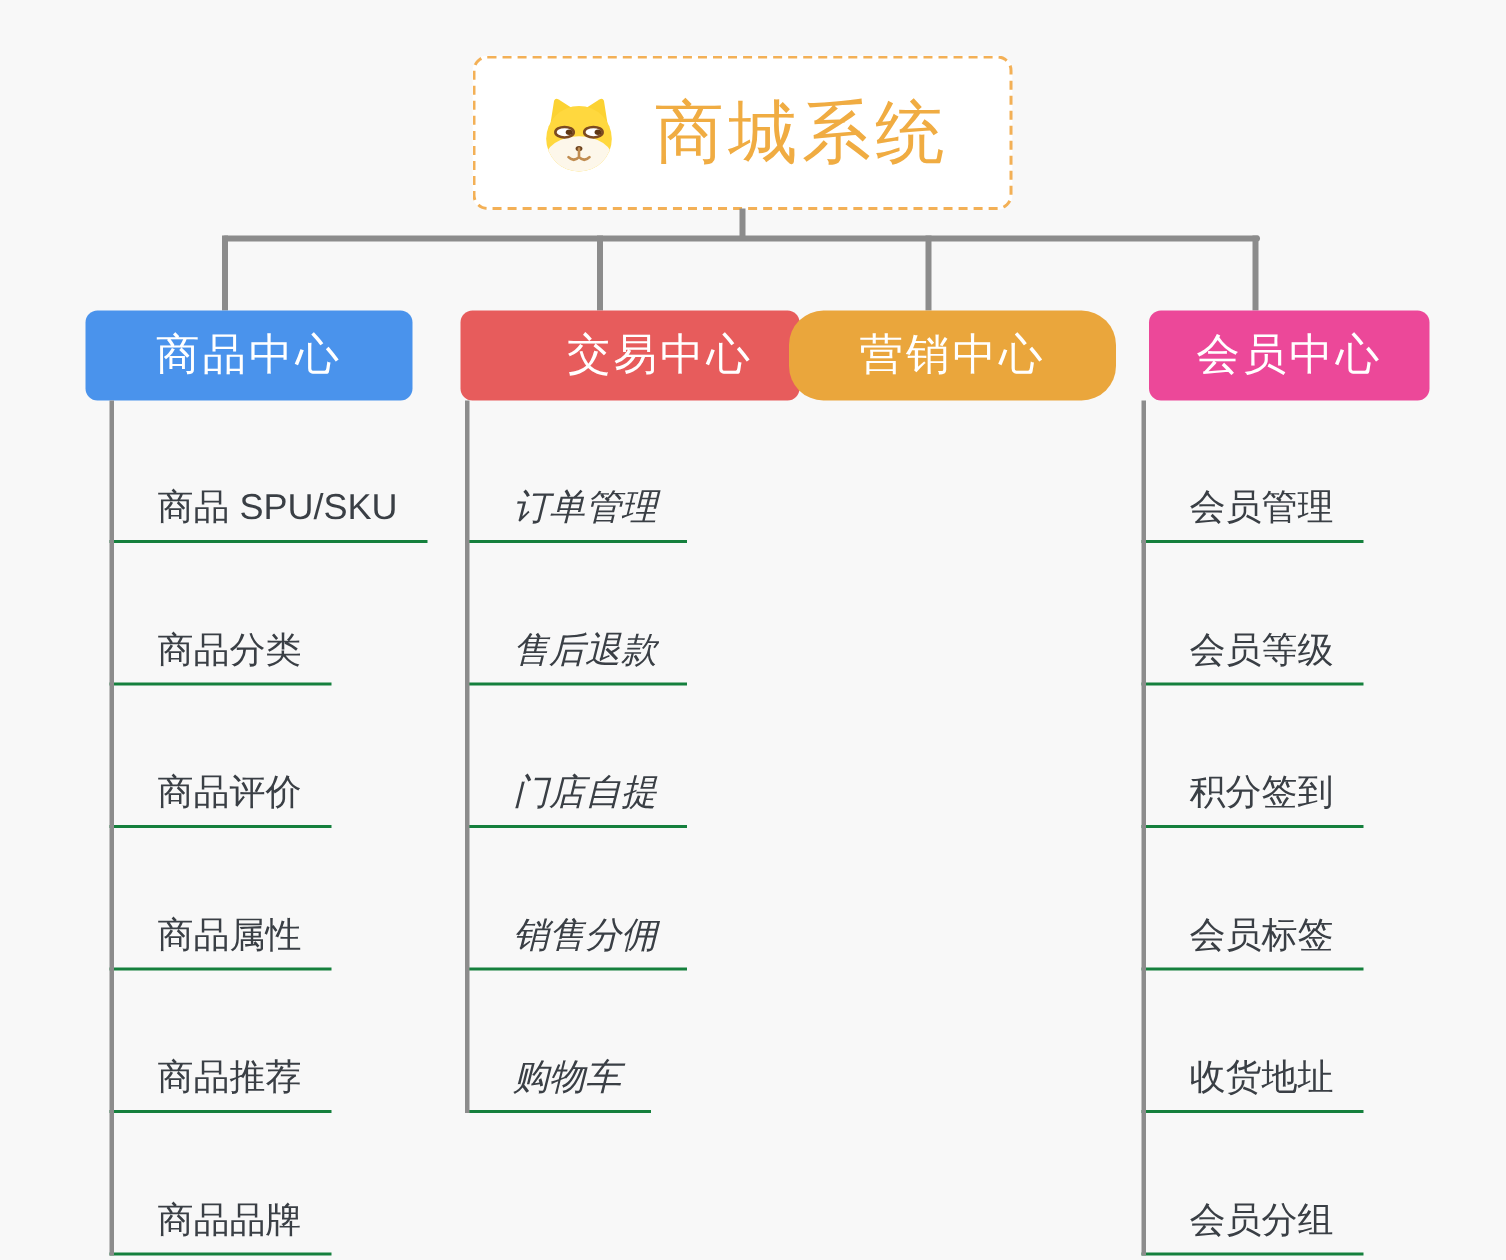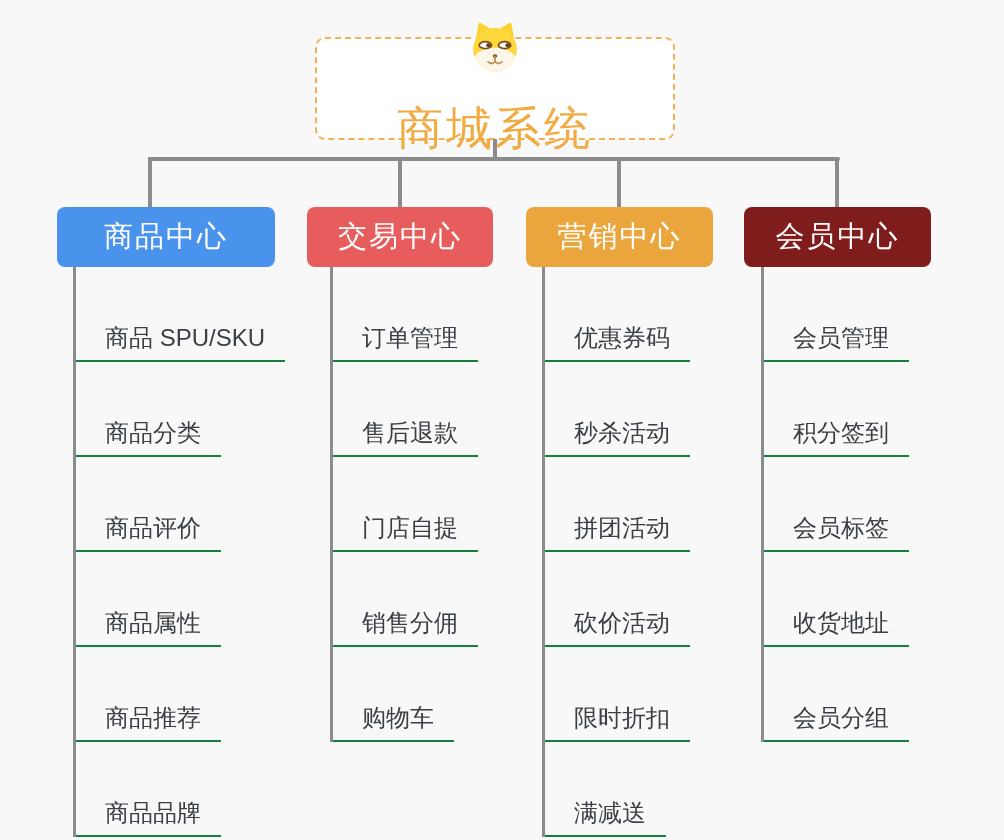--- a/index.html
+++ b/index.html
@@ -22,21 +22,20 @@
     width: 360px; height: 103px;
     box-sizing: border-box;
     background: #ffffff;
     border: 2px dashed #f3b056;
     border-radius: 10px;
     display: flex;
     align-items: center;
     justify-content: center;
     gap: 23px;
     cursor: pointer;
-    flex-direction: column;
   }
   .root-title {
     font-size: 46px;
     letter-spacing: 3px;
     color: #f0ac42;
     white-space: nowrap;
   }
   .doge { width: 56px; height: 58px; display: block; }
 
   
@@ -59,40 +58,40 @@
     font-size: 29px;
     letter-spacing: 2px;
     display: flex;
     align-items: center;
     justify-content: center;
     white-space: nowrap;
     cursor: pointer;
   }
   .b1 { left: 57px;  width: 218px; }
   .b2 { left: 307px; width: 186px; }
-  .b3 { left: 526px; width: 187px; }
+  .b3 { left: 526px; width: 218px; border-radius: 23px; }
   .b4 { left: 744px; width: 187px; }
 
   
   .col {
     position: absolute;
     top: 267px;
     display: flex;
     flex-direction: column;
     align-items: flex-start;
   }
   .col::before {
     content: "";
     position: absolute;
     left: 0; top: 0; bottom: 0;
     width: 3px;
     background: #8c8c8c;
   }
   .c1 { left: 73px; }
-  .c2 { left: 330px; }
+  .c2 { left: 310px; font-style: italic; }
   .c3 { left: 542px; }
   .c4 { left: 761px; }
   .leaf {
     box-sizing: border-box;
     height: 95px;
     display: flex;
     align-items: flex-end;
     padding: 0 20px 6px 32px;
     border-bottom: 2px solid #15803d;
     font-size: 24px;
@@ -130,51 +129,44 @@
   </div>
 
   <div class="line stem"></div>
   <div class="line bus"></div>
   <div class="line drop drop-1"></div>
   <div class="line drop drop-2"></div>
   <div class="line drop drop-3"></div>
   <div class="line drop drop-4"></div>
 
   <div class="branch b1" style="background-color: rgb(74, 147, 236);">商品中心</div>
-  <div class="branch b2" style="background-color: rgb(231, 92, 92);">交易中心</div>
+  <div class="branch b2" style="background-color: rgb(231, 92, 92); padding-left: 40px;">交易中心</div>
   <div class="branch b3" style="background-color: rgb(234, 166, 60);">营销中心</div>
-  <div class="branch b4" style="background-color: #7f1d1d;">会员中心</div>
+  <div class="branch b4" style="background-color: #ec4899; margin-left: 22px;">会员中心</div>
 
   <div class="col c1">
     <div class="leaf">商品 SPU/SKU</div>
     <div class="leaf">商品分类</div>
     <div class="leaf">商品评价</div>
     <div class="leaf">商品属性</div>
     <div class="leaf">商品推荐</div>
     <div class="leaf">商品品牌</div>
   </div>
 
   <div class="col c2">
     <div class="leaf">订单管理</div>
     <div class="leaf">售后退款</div>
     <div class="leaf">门店自提</div>
     <div class="leaf">销售分佣</div>
     <div class="leaf">购物车</div>
   </div>
 
-  <div class="col c3">
-    <div class="leaf">优惠券码</div>
-    <div class="leaf">秒杀活动</div>
-    <div class="leaf">拼团活动</div>
-    <div class="leaf">砍价活动</div>
-    <div class="leaf">限时折扣</div>
-    <div class="leaf">满减送</div>
-  </div>
 
   <div class="col c4">
     <div class="leaf">会员管理</div>
+    <div class="leaf">会员等级</div>
     <div class="leaf">积分签到</div>
     <div class="leaf">会员标签</div>
     <div class="leaf">收货地址</div>
     <div class="leaf">会员分组</div>
   </div>
 
 </div>
 
 </body></html>

